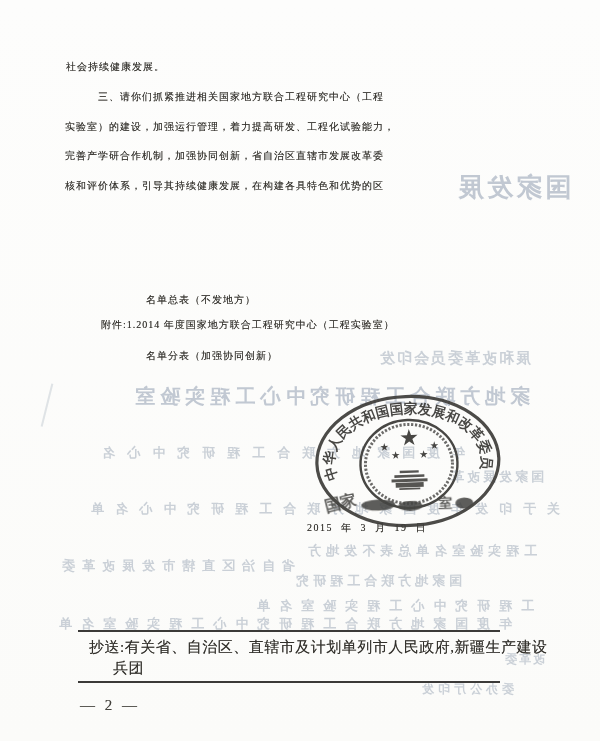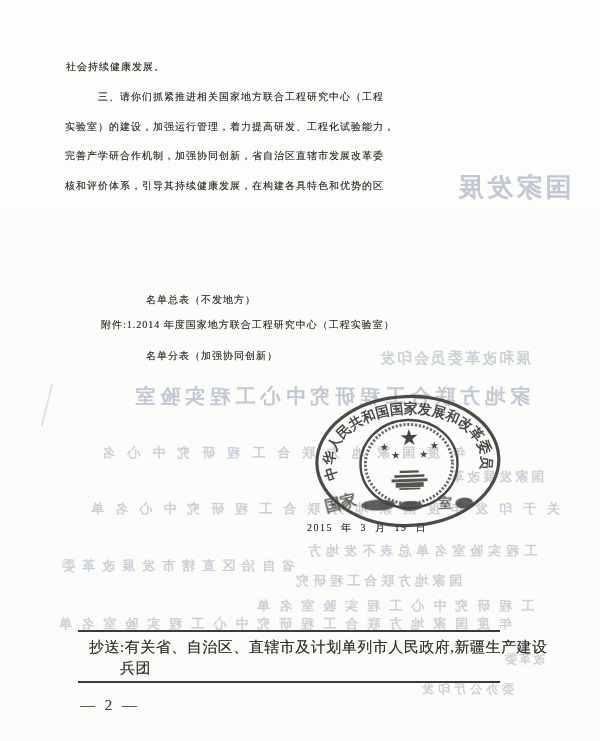--- a/index.html
+++ b/index.html
@@ -104,18 +104,18 @@
       <text x="12" y="113" font-size="16" font-weight="700" transform="rotate(-12 24 106)" font-family="'Liberation Serif','DejaVu Serif',serif">国家</text>
       <ellipse cx="66" cy="110" rx="17" ry="5.5"></ellipse>
       <ellipse cx="98" cy="112" rx="12" ry="5"></ellipse>
       <text x="126" y="115" font-size="14" font-weight="700" font-family="'Liberation Serif','DejaVu Serif',serif">室</text>
       <ellipse cx="152" cy="111" rx="9" ry="5.5"></ellipse>
     </g>
   </svg>
 
   <div class="rule" style="top:630px;"></div>
   <div class="t foot" style="left:89px; top:638px;">抄送:有关省、自治区、直辖市及计划单列市人民政府,新疆生产建设</div>
-  <div class="t foot" style="left:120px; top:659px;">兵团</div>
+  <div class="t foot" style="left:113px; top:659px;">兵团</div>
   <div class="rule" style="top:681px;"></div>
 
   <div class="t foot" style="left:80px; top:697px; letter-spacing:3px; color:#43413c;">— 2 —</div>
 
 </div>
 
 </body></html>

